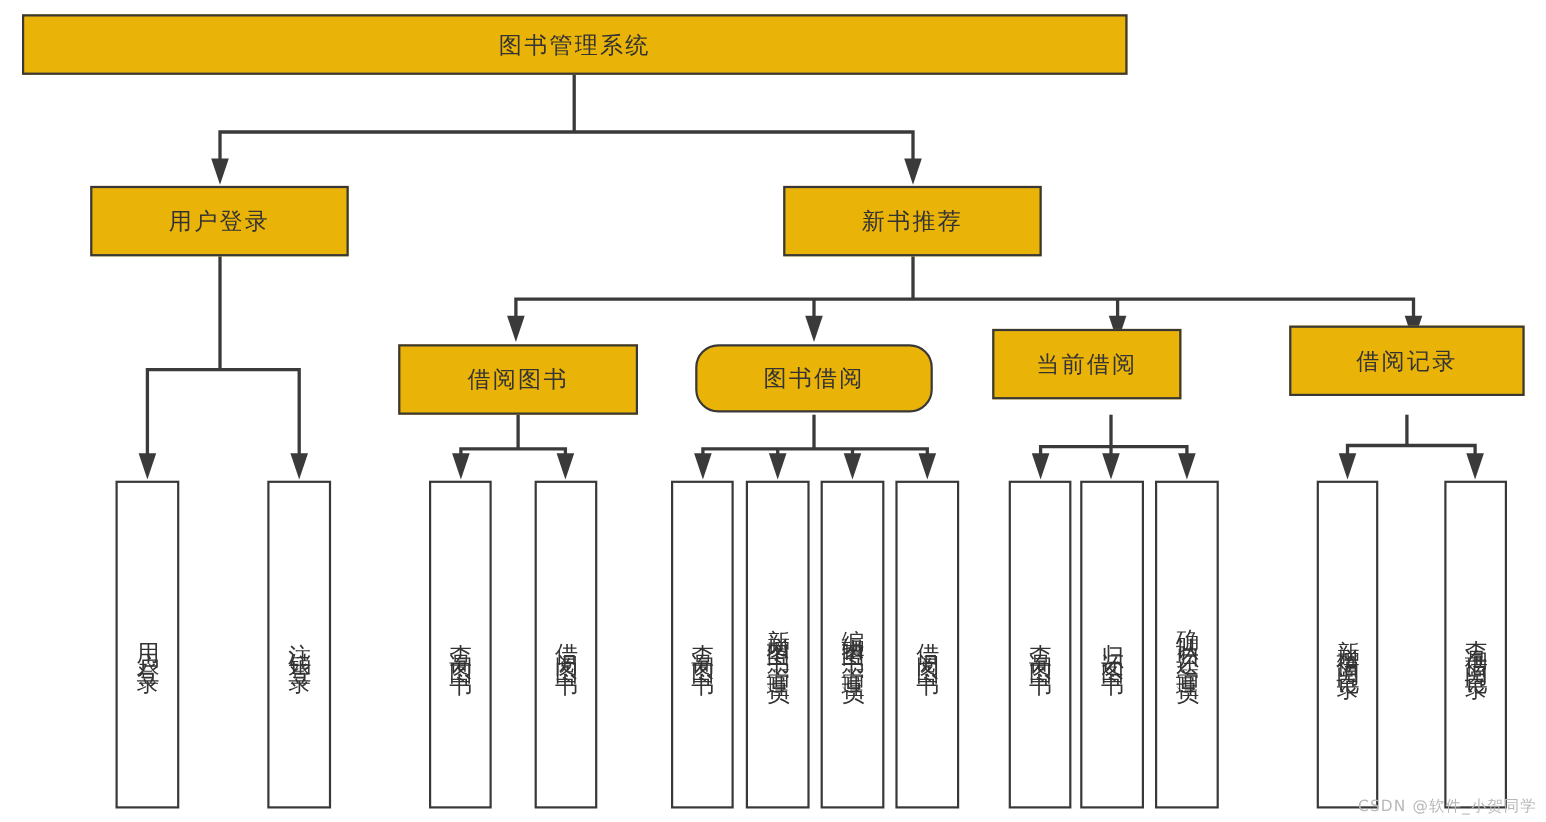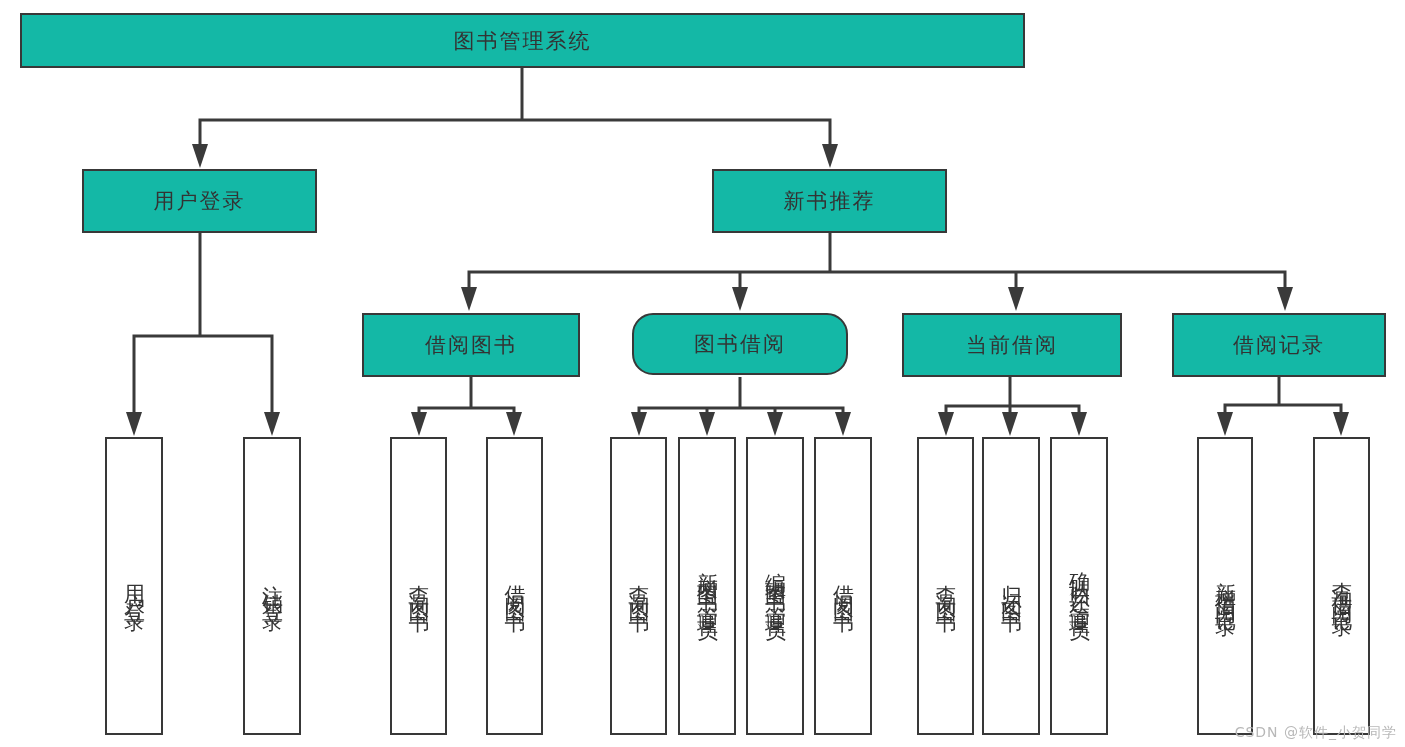--- a/index.html
+++ b/index.html
@@ -9,21 +9,21 @@
     background:var(--background,#fff);
     font-family:"DejaVu Sans",sans-serif;
     overflow:hidden;
   }
   svg.wires{position:absolute;left:0;top:0;width:1405px;height:747px;}
   svg.wires path{fill:none;stroke:var(--line,#3a3a3a);stroke-width:3;}
   svg.wires polygon{fill:var(--line,#3a3a3a);stroke:none;}
   .hnode{
     position:absolute;
     box-sizing:border-box;
-    background:#14b8a6;
+    background:#eab308;
     border:2.5px solid var(--box-border,#383838);
     display:flex;align-items:center;justify-content:center;
     font-size:21px;letter-spacing:2px;
     color:var(--text,#333333);
   }
   .vnode{
     position:absolute;top:437px;height:298px;
     box-sizing:border-box;
     background:#fff;
     border:2.5px solid var(--box-border,#383838);
@@ -105,24 +105,24 @@
   <div class="hnode" style="left:712px;top:169px;width:235px;height:64px;">
     <span>新书推荐</span>
   </div>
 
   <div class="hnode" style="left:362px;top:313px;width:218px;height:64px;">
     <span>借阅图书</span>
   </div>
   <div class="hnode" style="left:632px;top:313px;width:216px;height:62px;border-radius:21px;">
     <span>图书借阅</span>
   </div>
-  <div class="hnode" style="left:902px;top:313px;width:220px;height:64px;">
+  <div class="hnode" style="left:902px;top:299px;width:172px;height:64px;">
     <span>当前借阅</span>
   </div>
-  <div class="hnode" style="left:1172px;top:313px;width:214px;height:64px;">
+  <div class="hnode" style="left:1172px;top:296px;width:214px;height:64px;">
     <span>借阅记录</span>
   </div>
 
   <div class="vnode" style="left:105px;width:58px;">
     <span class="vtext">用户登录</span>
   </div>
   <div class="vnode" style="left:243px;width:58px;">
     <span class="vtext">注销登录</span>
   </div>
 

